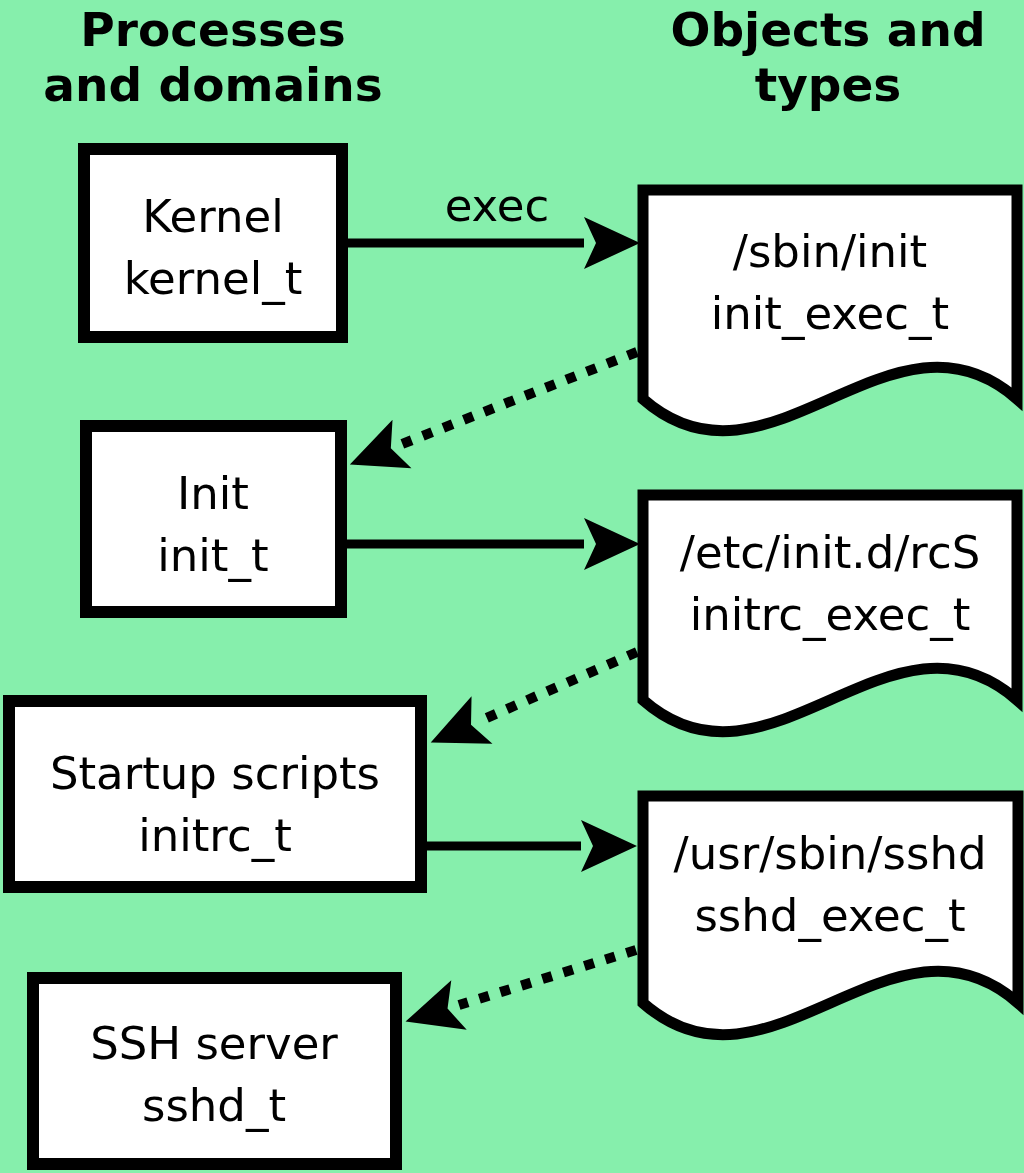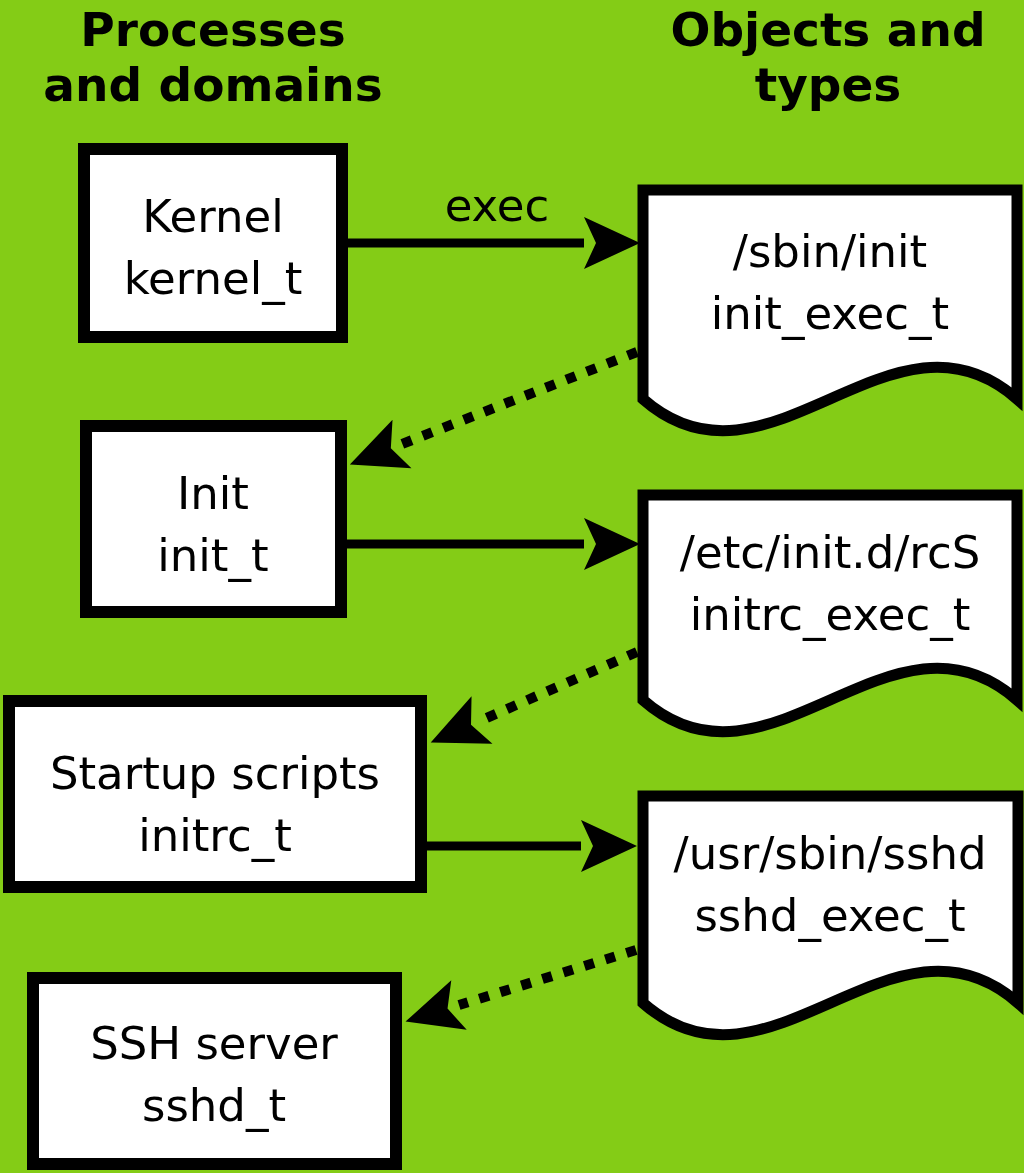--- a/index.html
+++ b/index.html
@@ -4,21 +4,21 @@
 <style>
   html, body {
     margin: 0;
     padding: 0;
     background: #ffffff;
   }
   .stage {
     position: relative;
     width: 1024px;
     height: 1173px;
-    background: #84cc16;
+    background: #86efac;
     overflow: hidden;
   }
   svg { display: block; }
   text {
     font-family: "DejaVu Sans", "Liberation Sans", sans-serif;
     fill: #000000;
   }
   .header-label {
     font-size: 47px;
     font-weight: bold;

